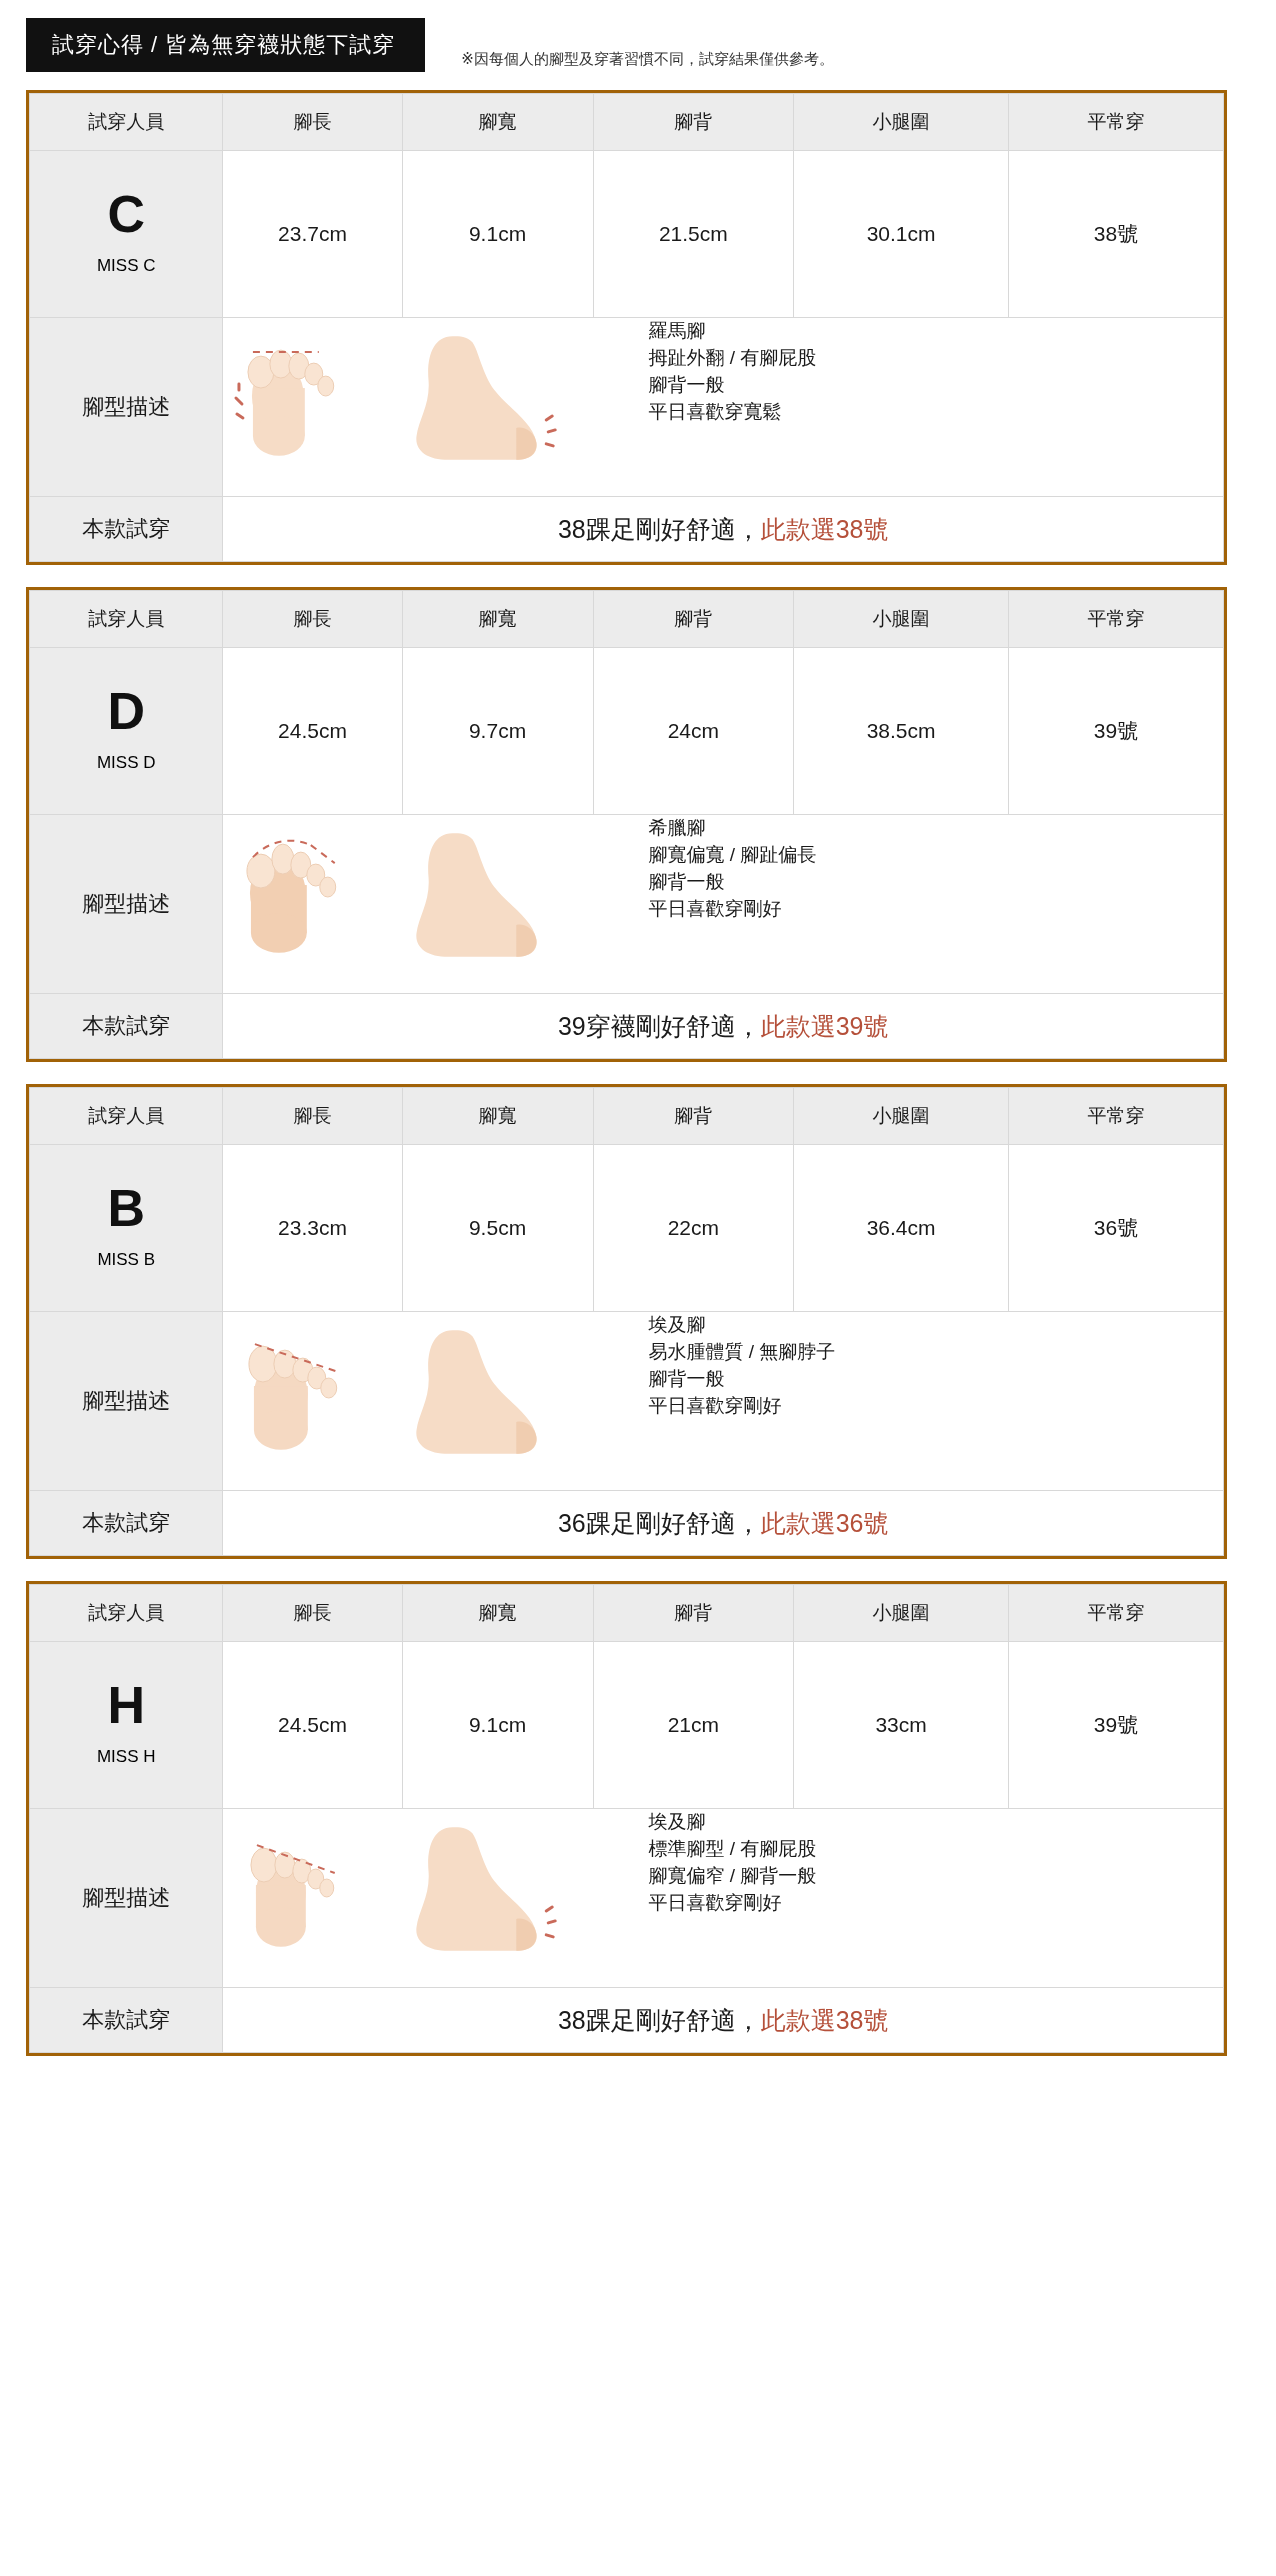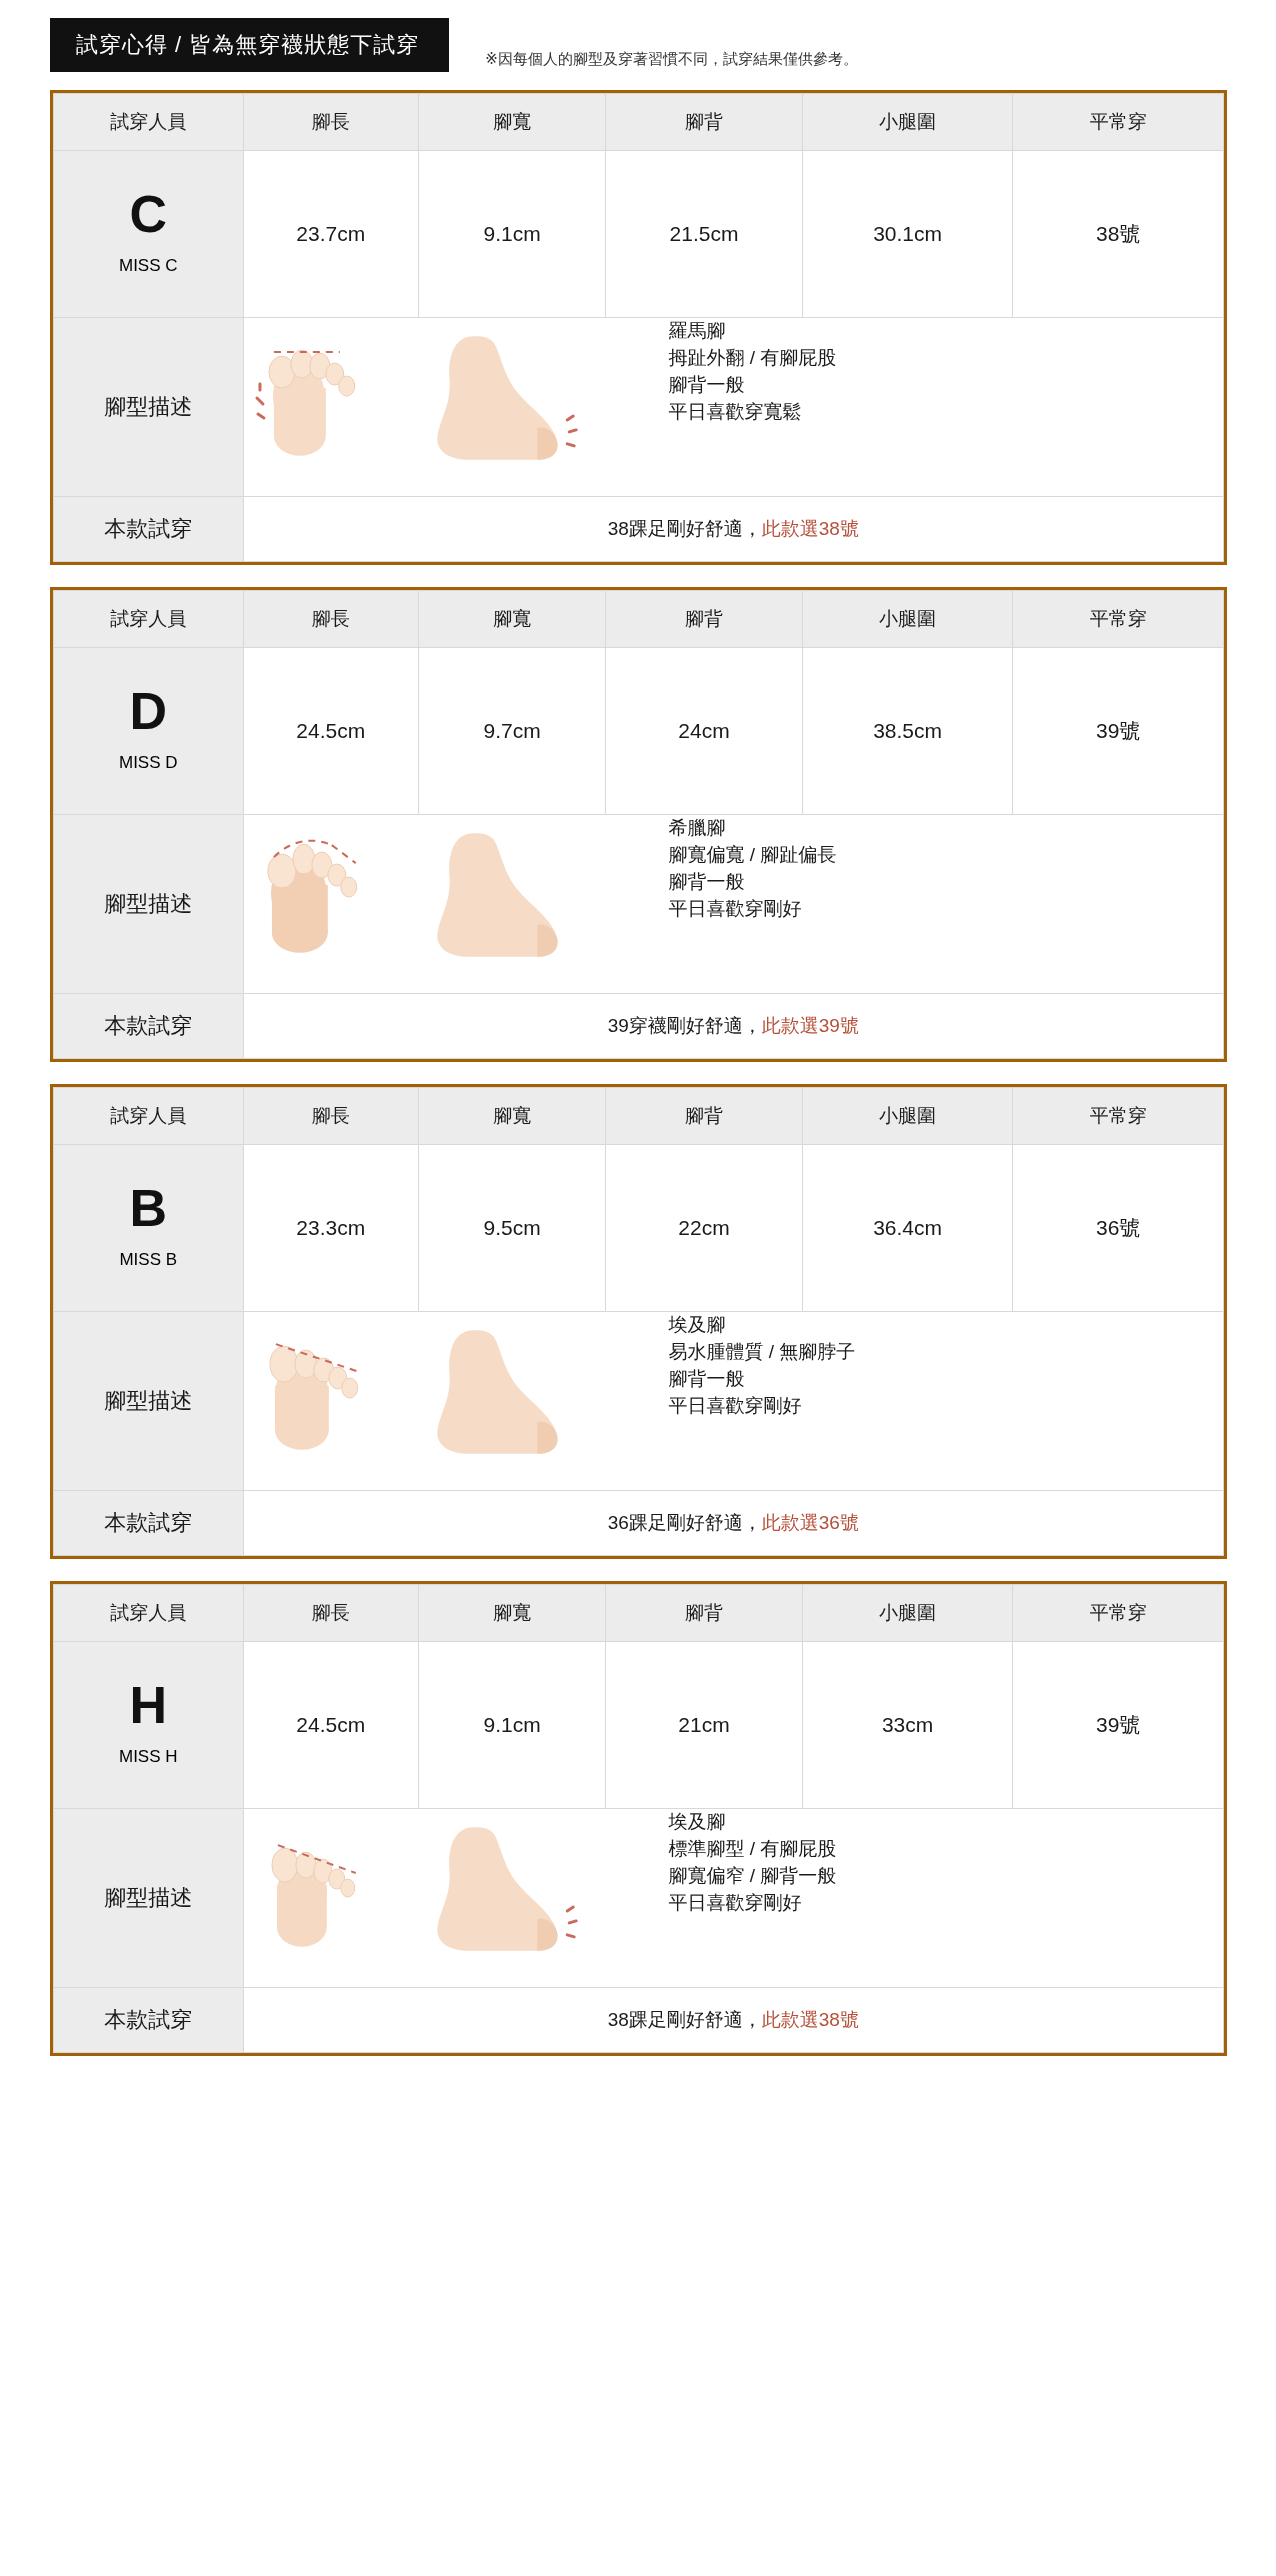--- a/index.html
+++ b/index.html
@@ -9,21 +9,21 @@
   }
   body {
     width: 1277px;
     font-family: "Liberation Sans", "DejaVu Sans", sans-serif;
     color: #1a1a1a;
     -webkit-font-smoothing: antialiased;
   }
   .page {
     width: 1277px;
     box-sizing: border-box;
-    padding: 18px 50px 40px 50px;
+    padding: 18px 50px 40px 26px;
   }
 
   
   .header-row {
     display: flex;
     align-items: center;
     margin-bottom: 18px;
   }
   .header-banner {
     background: #111111;
@@ -130,21 +130,21 @@
     flex: 1 1 auto;
     text-align: left;
     font-size: 19px;
     line-height: 1.42;
     color: #1a1a1a;
     padding-left: 6px;
   }
 
   .fit-content-cell {
     height: 64px;
-    font-size: 19px;
+    font-size: 25px;
   }
   .fit-main { color: #1a1a1a; }
   .fit-accent { color: #b5503a; }
 
   
   .foot-art svg { display: block; }
 </style>
 </head>
 <body>
 

